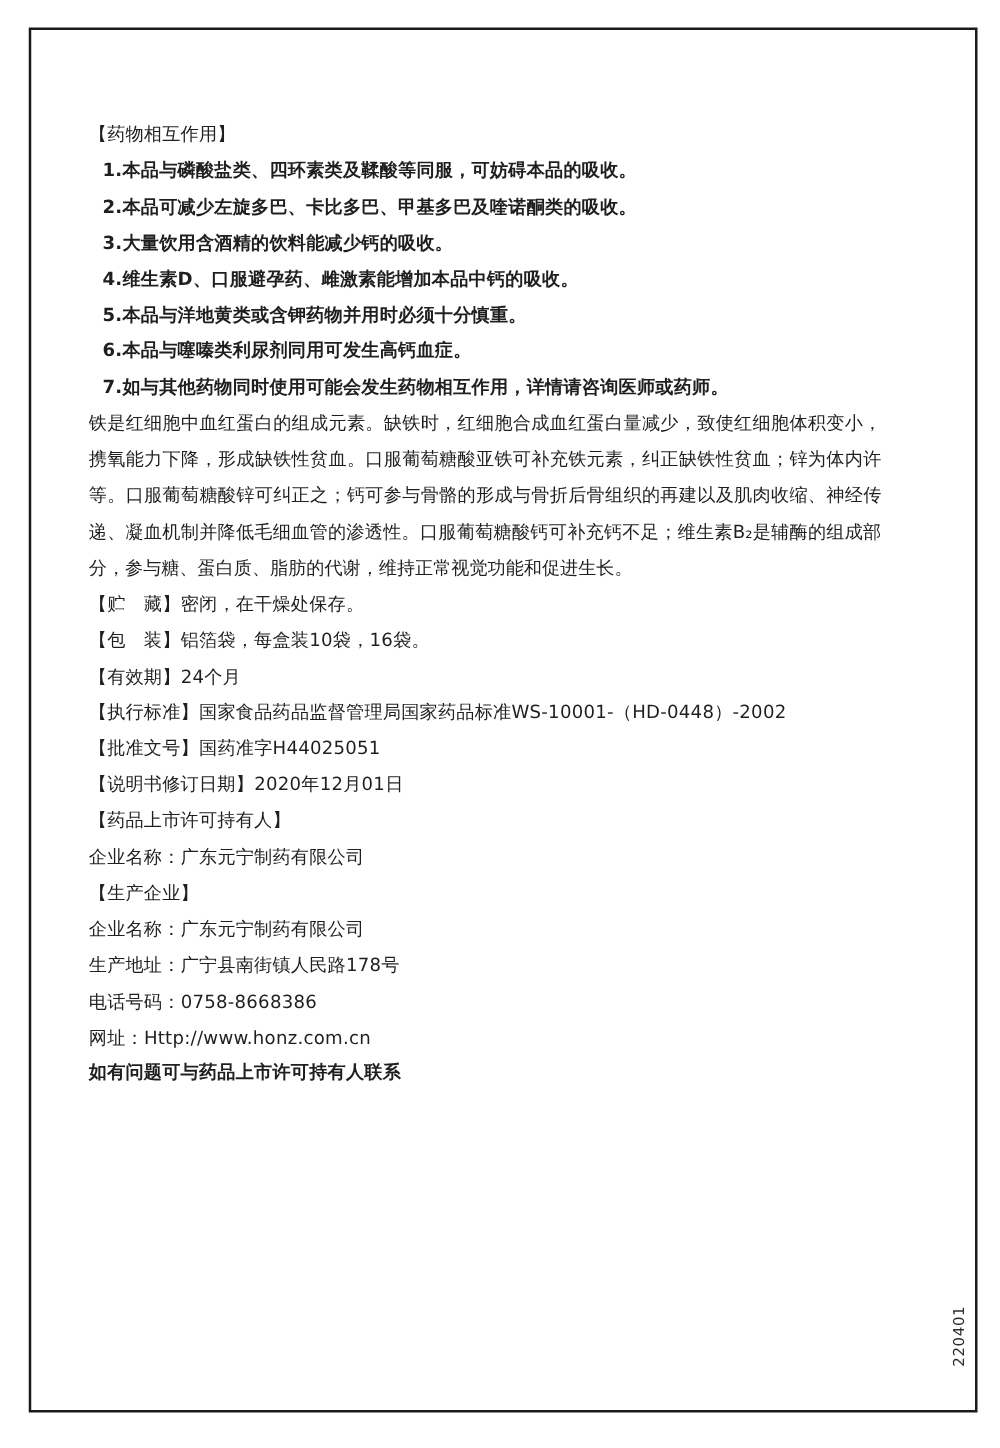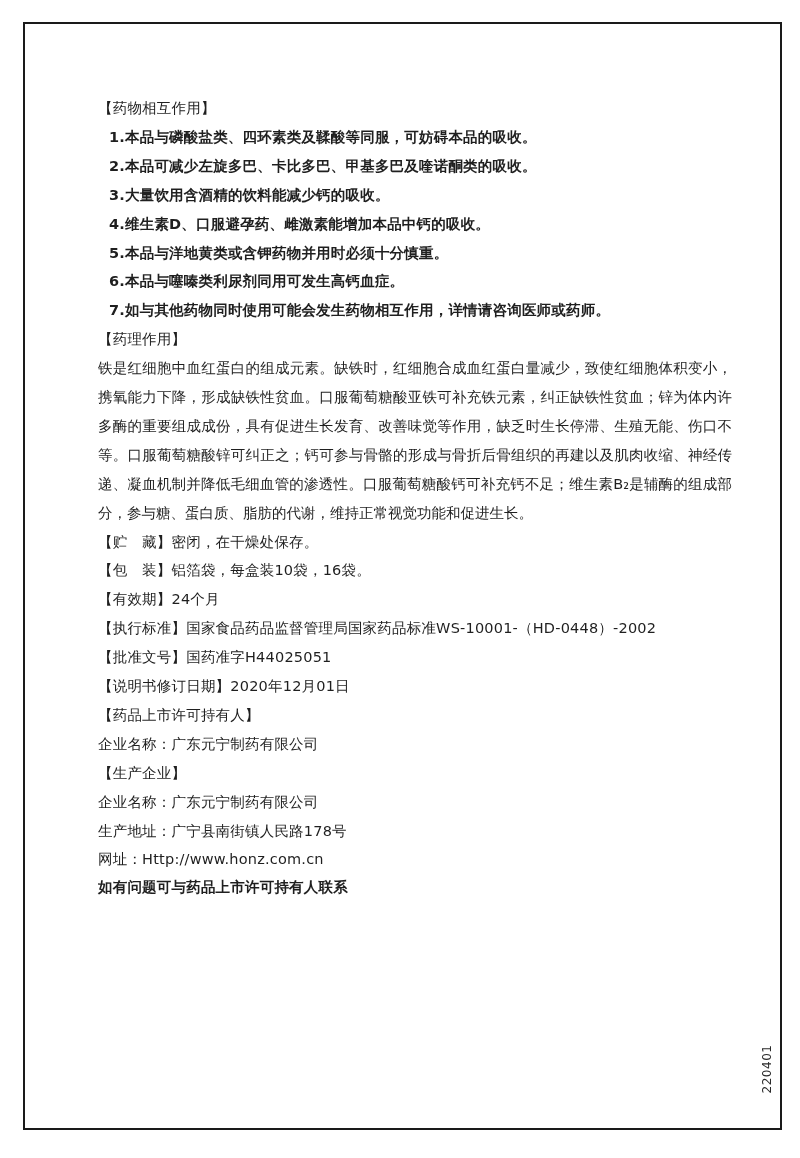--- a/index.html
+++ b/index.html
@@ -22,21 +22,21 @@
     position: absolute;
     left: 23px;
     top: 22px;
     width: 755px;
     height: 1104px;
     border: 2px solid #1a1a1a;
     background: #ffffff;
   }
   .content {
     position: absolute;
-    left: 98px;
+    left: 71px;
     top: 94px;
     width: 634px;
     font-size: 14.5px;
     line-height: 28.9px;
     letter-spacing: 0.2px;
   }
   .line {
     min-height: 28.9px;
     line-height: 28.9px;
     white-space: nowrap;
@@ -93,24 +93,22 @@
 
     <div class="line">【药物相互作用】</div>
     <div class="line item-line">1.本品与磷酸盐类、四环素类及鞣酸等同服，可妨碍本品的吸收。</div>
     <div class="line item-line">2.本品可减少左旋多巴、卡比多巴、甲基多巴及喹诺酮类的吸收。</div>
     <div class="line item-line">3.大量饮用含酒精的饮料能减少钙的吸收。</div>
     <div class="line item-line">4.维生素D、口服避孕药、雌激素能增加本品中钙的吸收。</div>
     <div class="line item-line">5.本品与洋地黄类或含钾药物并用时必须十分慎重。</div>
     <div class="line item-line">6.本品与噻嗪类利尿剂同用可发生高钙血症。</div>
     <div class="line item-line">7.如与其他药物同时使用可能会发生药物相互作用，详情请咨询医师或药师。</div>
 
-    <div class="line">【药理作用】</div>
     <div class="pline">铁是红细胞中血红蛋白的组成元素。缺铁时，红细胞合成血红蛋白量减少，致使红细胞体积变小，</div>
     <div class="pline">携氧能力下降，形成缺铁性贫血。口服葡萄糖酸亚铁可补充铁元素，纠正缺铁性贫血；锌为体内许</div>
-    <div class="pline">多酶的重要组成成份，具有促进生长发育、改善味觉等作用，缺乏时生长停滞、生殖无能、伤口不</div>
     <div class="pline">等。口服葡萄糖酸锌可纠正之；钙可参与骨骼的形成与骨折后骨组织的再建以及肌肉收缩、神经传</div>
     <div class="pline">递、凝血机制并降低毛细血管的渗透性。口服葡萄糖酸钙可补充钙不足；维生素B₂是辅酶的组成部</div>
     <div class="pline last">分，参与糖、蛋白质、脂肪的代谢，维持正常视觉功能和促进生长。</div>
 
     <div class="line">
       <span class="label">【贮　藏】</span><span class="value">密闭，在干燥处保存。</span>
     </div>
     <div class="line">
       <span class="label">【包　装】</span><span class="value">铝箔袋，每盒装10袋，16袋。</span>
     </div>
@@ -133,20 +131,23 @@
     </div>
 
     <div class="line">【生产企业】</div>
     <div class="line">
       <span class="label">企业名称：</span><span class="value">广东元宁制药有限公司</span>
     </div>
     <div class="line">
       <span class="label">生产地址：</span><span class="value">广宁县南街镇人民路178号</span>
     </div>
     <div class="line">
+      <span class="label">电话号码：</span><span class="value">0758-8668386</span>
+    </div>
+    <div class="line">
       <span class="label">网址：</span><span class="value">Http://www.honz.com.cn</span>
     </div>
 
     <div class="line footer-note">如有问题可与药品上市许可持有人联系</div>
   </div>
 
   <div class="side-code">220401</div>
 </div>
 
 </body></html>

